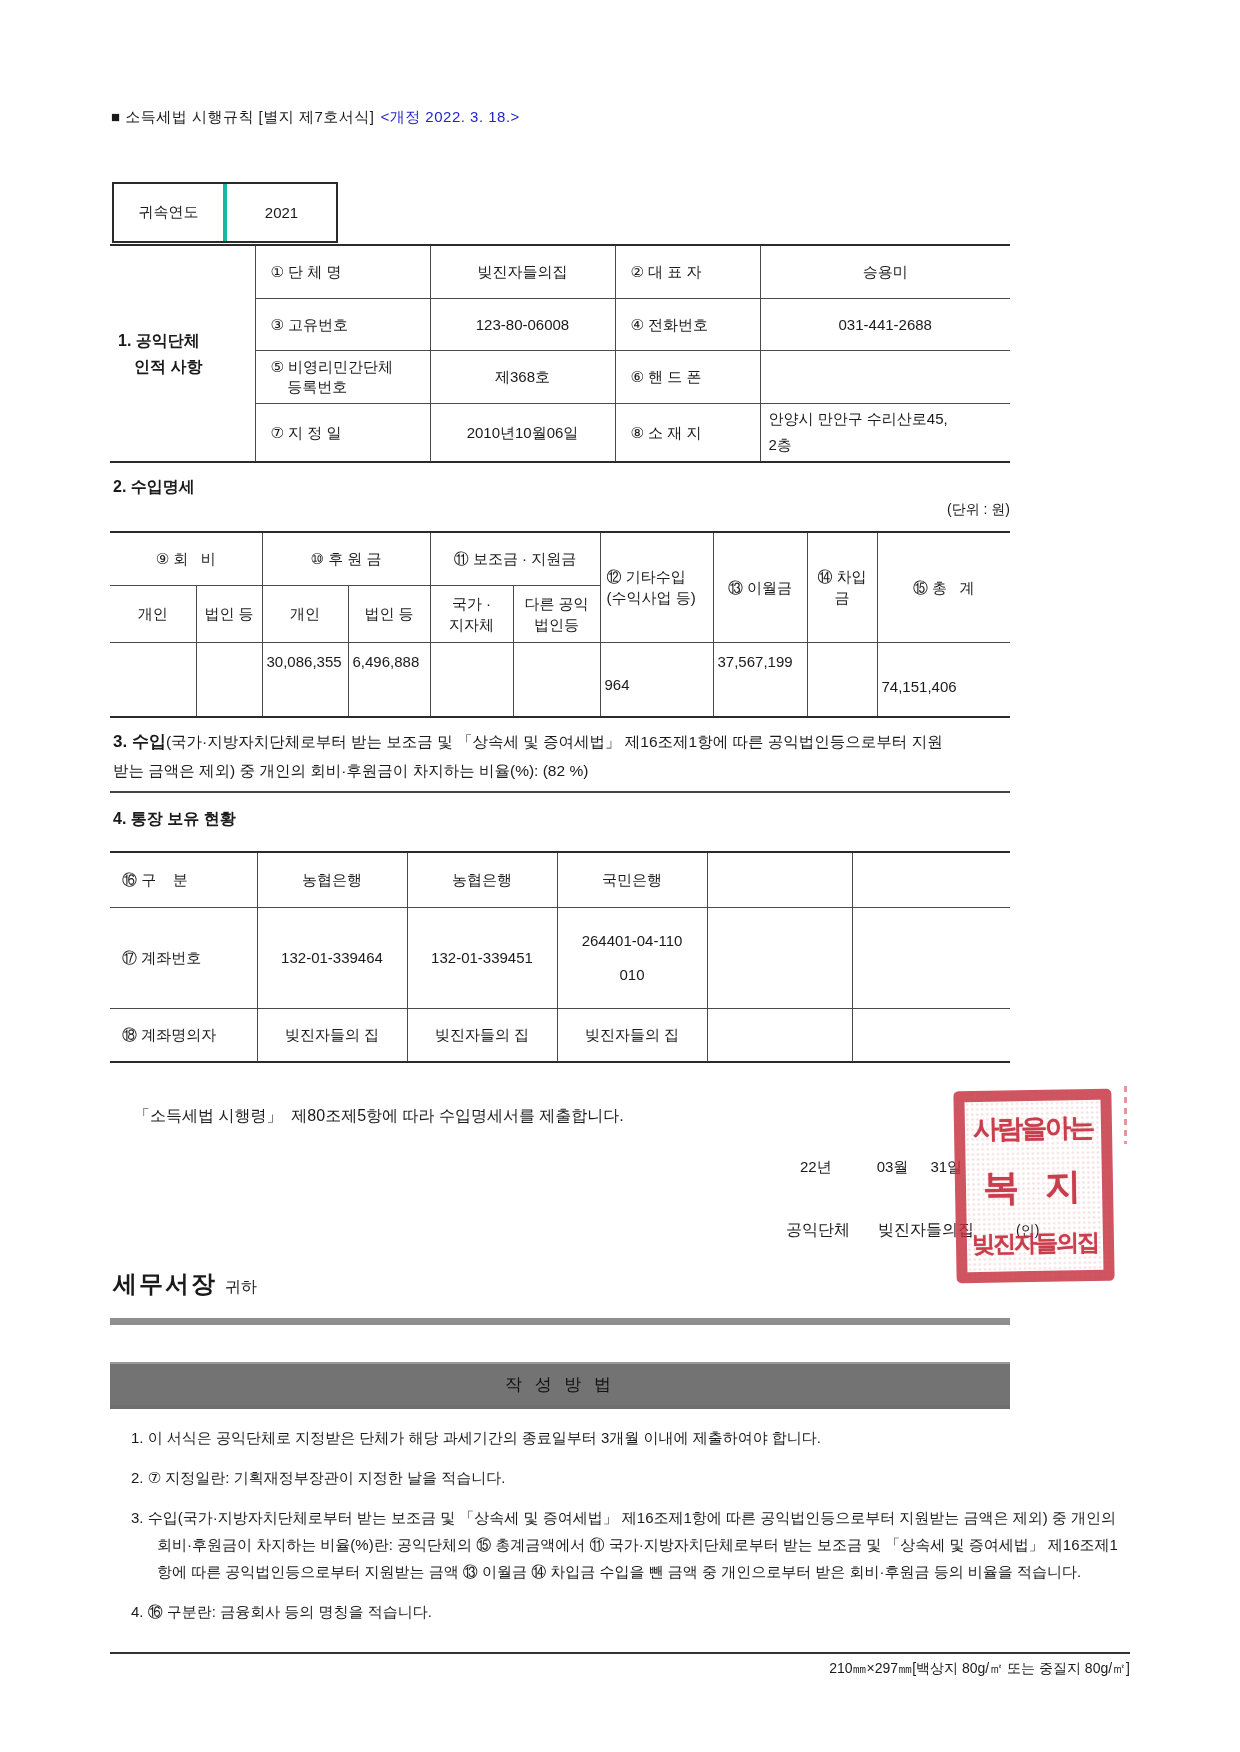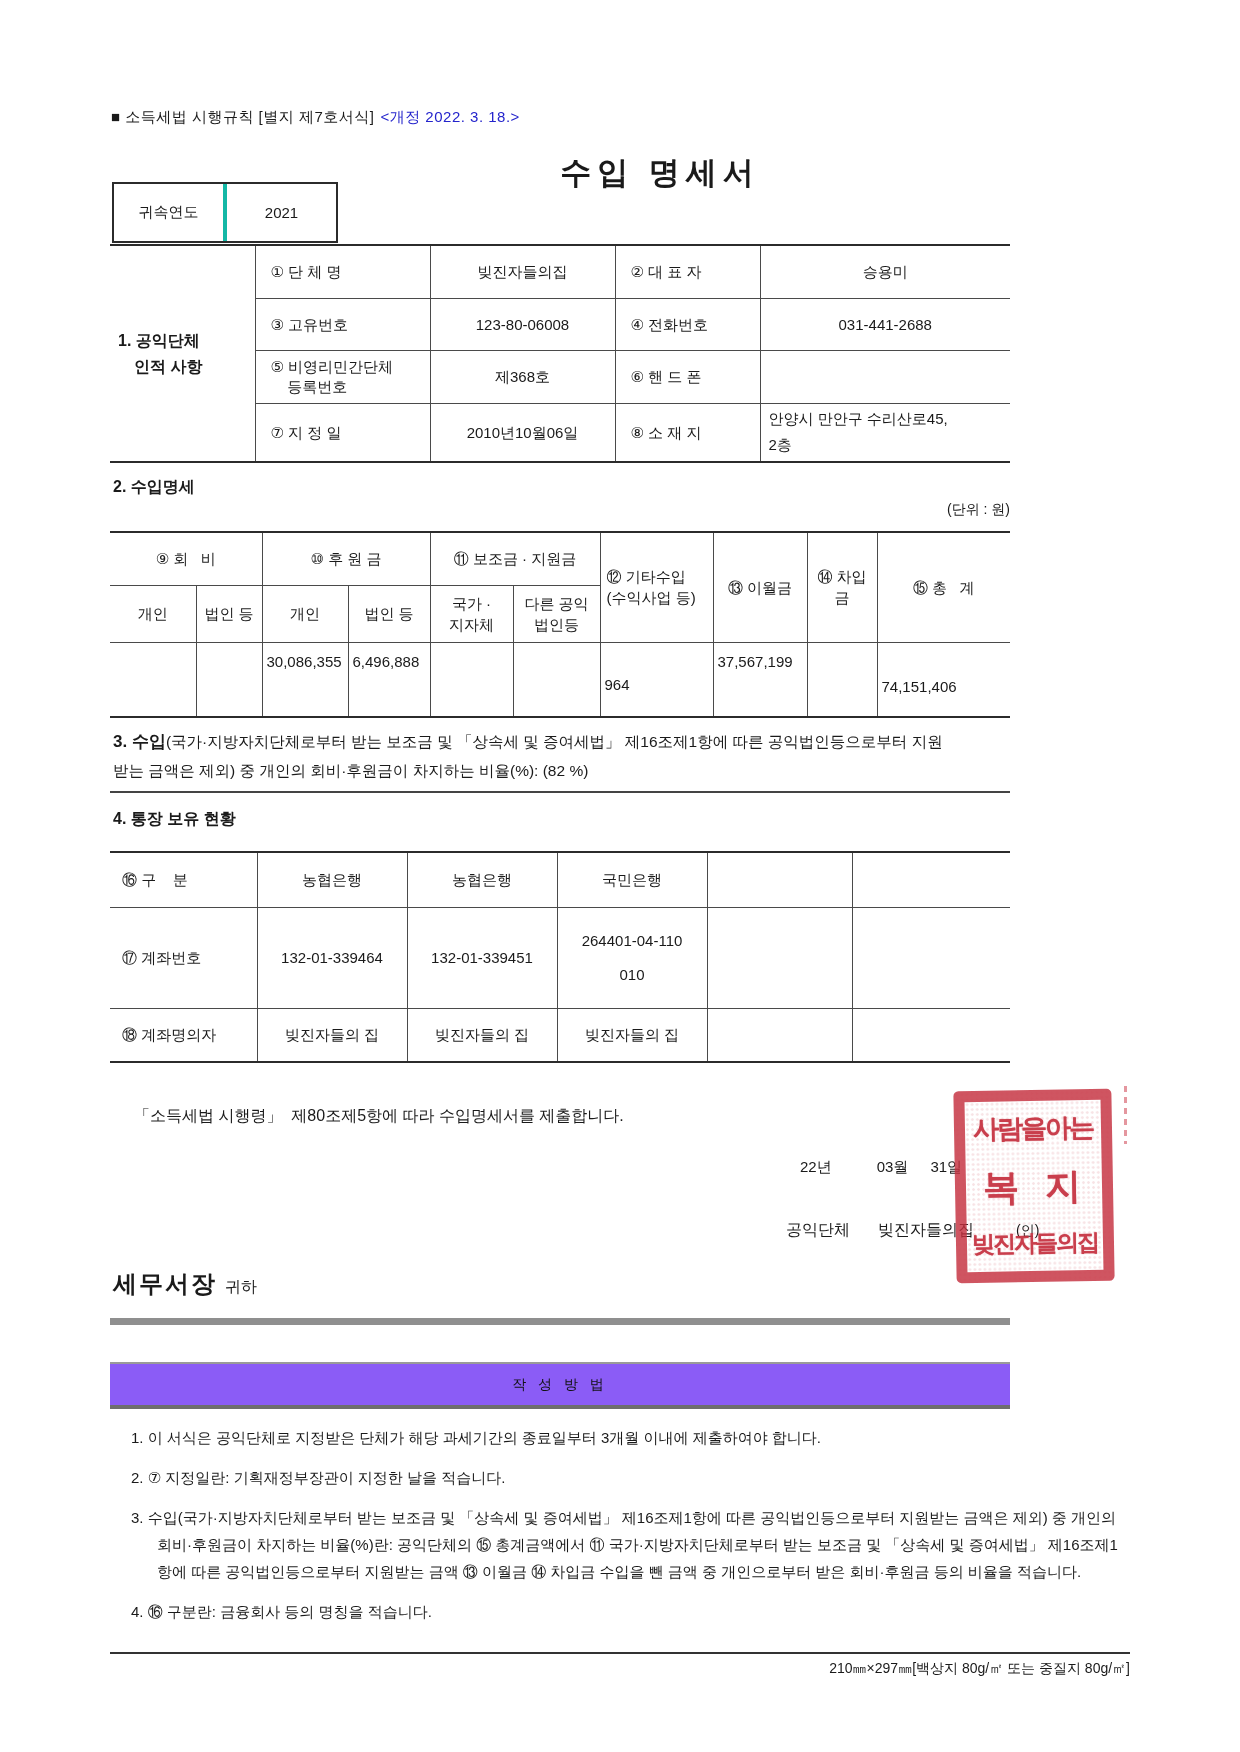--- a/index.html
+++ b/index.html
@@ -80,23 +80,23 @@
   }
   .stamp-l1 { font-size:26px; font-weight:800; letter-spacing:-2px; white-space:nowrap; }
   .stamp-l2 { font-size:36px; font-weight:800; letter-spacing:26px; margin-left:22px; white-space:nowrap; }
   .stamp-l3 { font-size:23px; font-weight:800; letter-spacing:-2px; white-space:nowrap; }
   .red-sliver { left:1124px; top:1086px; width:3px; height:58px;
     background:repeating-linear-gradient(#d96a76 0 6px, transparent 6px 11px); opacity:.7; }
 
   .gray-rule { left:110px; top:1318px; width:900px; height:7px; background:#8f8f8f; }
   .guide-bar {
     left:110px; top:1362px; width:900px; height:47px; box-sizing:border-box;
-    background:#8b5cf6; border-top:2px solid #9a9a9a; border-bottom:4px solid #6e6e6e;
+    background:#737373; border-top:2px solid #9a9a9a; border-bottom:4px solid #6e6e6e;
     display:flex; align-items:center; justify-content:center;
-    font-size:14px; letter-spacing:4px; color:#111;
+    font-size:17px; letter-spacing:4px; color:#111;
   }
   .guide-items { left:131px; top:1424px; width:988px; font-size:15px; line-height:27px; }
   .guide-items .gi { padding-left:26px; text-indent:-26px; margin:0 0 13px 0; }
 
   .foot-line { left:110px; top:1652px; width:1020px; height:0; border-top:2px solid #333; }
   .foot-text { left:110px; top:1660px; width:1020px; text-align:right; font-size:14px; }
 </style>
 </head>
 <body>
 
@@ -104,21 +104,20 @@
 
   <div class="abs form-note">
     <span>■ 소득세법 시행규칙 [별지 제7호서식]</span><span class="rev">&lt;개정 2022. 3. 18.&gt;</span>
   </div>
 
   <div class="abs year-box">
     <div class="cell">귀속연도</div>
     <div class="cell">2021</div>
   </div>
 
-  <div class="abs doc-title">수입 명세서</div>
 
   <table class="abs table1 t-thick">
     <colgroup>
         <col style="width:145px">
         <col style="width:175px">
         <col style="width:185px">
         <col style="width:145px">
         <col style="width:250px">
       </colgroup>
     <tbody>

